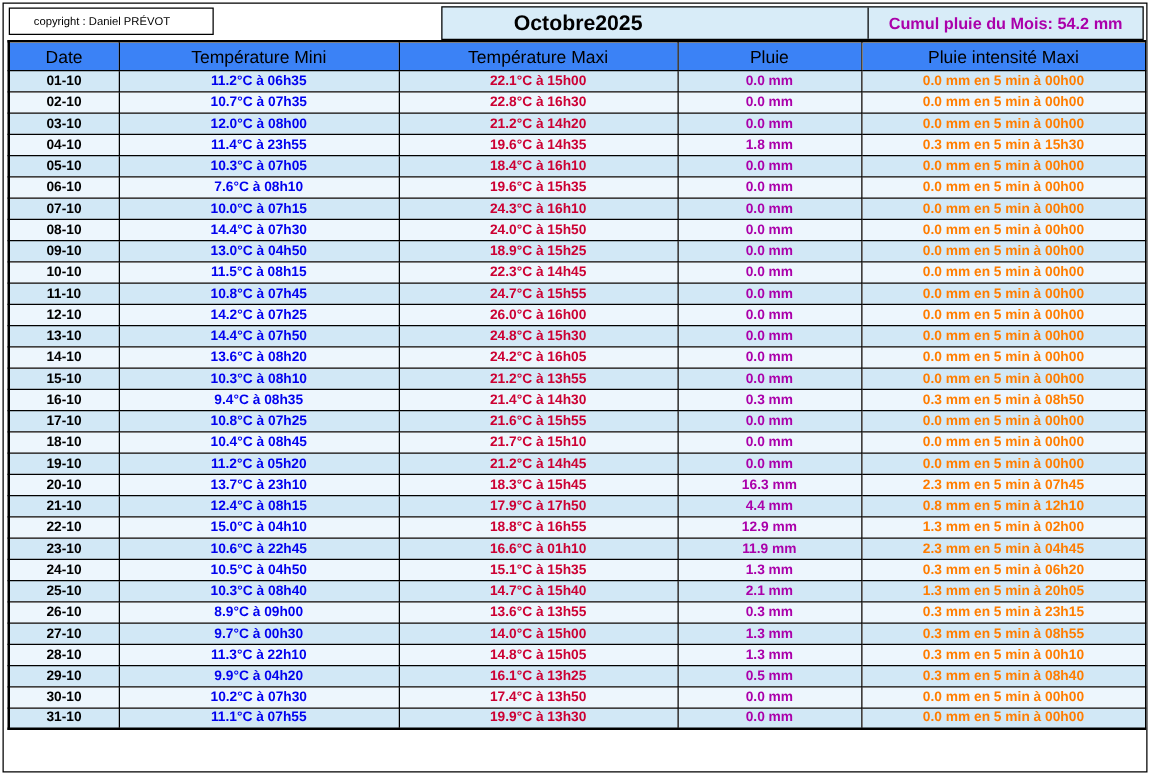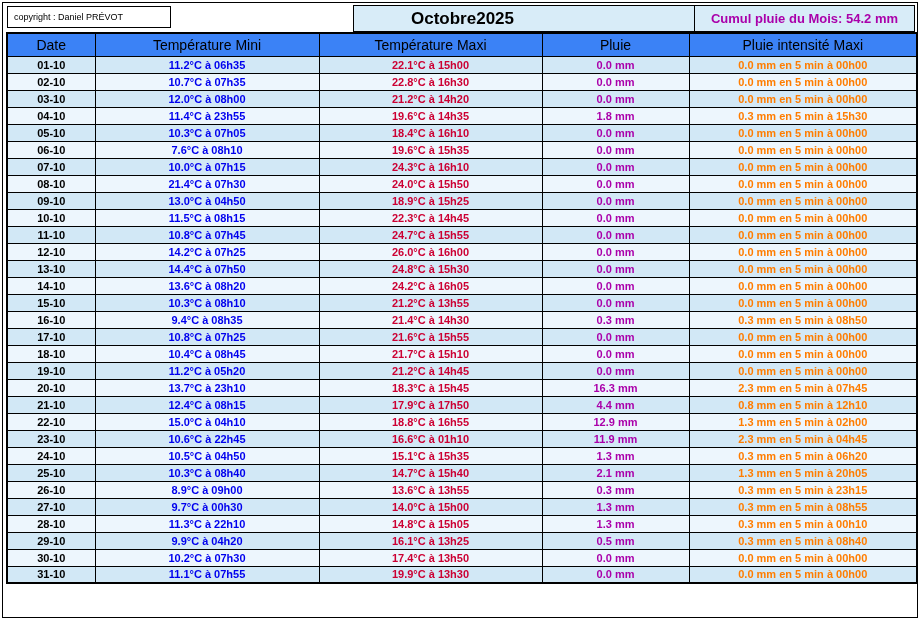--- a/index.html
+++ b/index.html
@@ -4,21 +4,21 @@
 <style>
   * { margin:0; padding:0; box-sizing:border-box; }
   html,body { background:#ffffff; font-family:"Liberation Sans", sans-serif; }
   .page {
     position:relative; width:916px; height:616px; margin:2px;
     border:1px solid #000; background:#ffffff; overflow:hidden;
   }
   .copyright-box {
     position:absolute; left:4px; top:3px; width:164px; height:22px;
     border:1px solid #000; background:#ffffff;
-    font-size:9px; color:#000; line-height:20px; padding-left:6px;
+    font-size:9px; color:#000; line-height:20px; padding-left:19px;
     white-space:nowrap; overflow:hidden;
   }
   .title-band {
     position:absolute; left:350px; top:2px; width:562px; height:27px;
     display:flex; border:1px solid #000; background:#d8ecf8;padding-left:40px;
   }
   .title-cell {
     width:301px; height:100%; border-right:1px solid #000;
     font-size:17px; font-weight:bold; color:#000;
     line-height:25px; padding-left:17px; white-space:nowrap;
@@ -135,21 +135,21 @@
   <tr>
     <td class="c-date">07-10</td>
     <td class="c-tmin">10.0°C à 07h15</td>
     <td class="c-tmax">24.3°C à 16h10</td>
     <td class="c-pluie">0.0 mm</td>
     <td class="c-int">0.0 mm en 5 min à 00h00</td>
   </tr>
 
   <tr>
     <td class="c-date">08-10</td>
-    <td class="c-tmin">21.4°C à 07h30</td>
+    <td class="c-tmin">14.4°C à 07h30</td>
     <td class="c-tmax">24.0°C à 15h50</td>
     <td class="c-pluie">0.0 mm</td>
     <td class="c-int">0.0 mm en 5 min à 00h00</td>
   </tr>
 
   <tr>
     <td class="c-date">09-10</td>
     <td class="c-tmin">13.0°C à 04h50</td>
     <td class="c-tmax">18.9°C à 15h25</td>
     <td class="c-pluie">0.0 mm</td>

